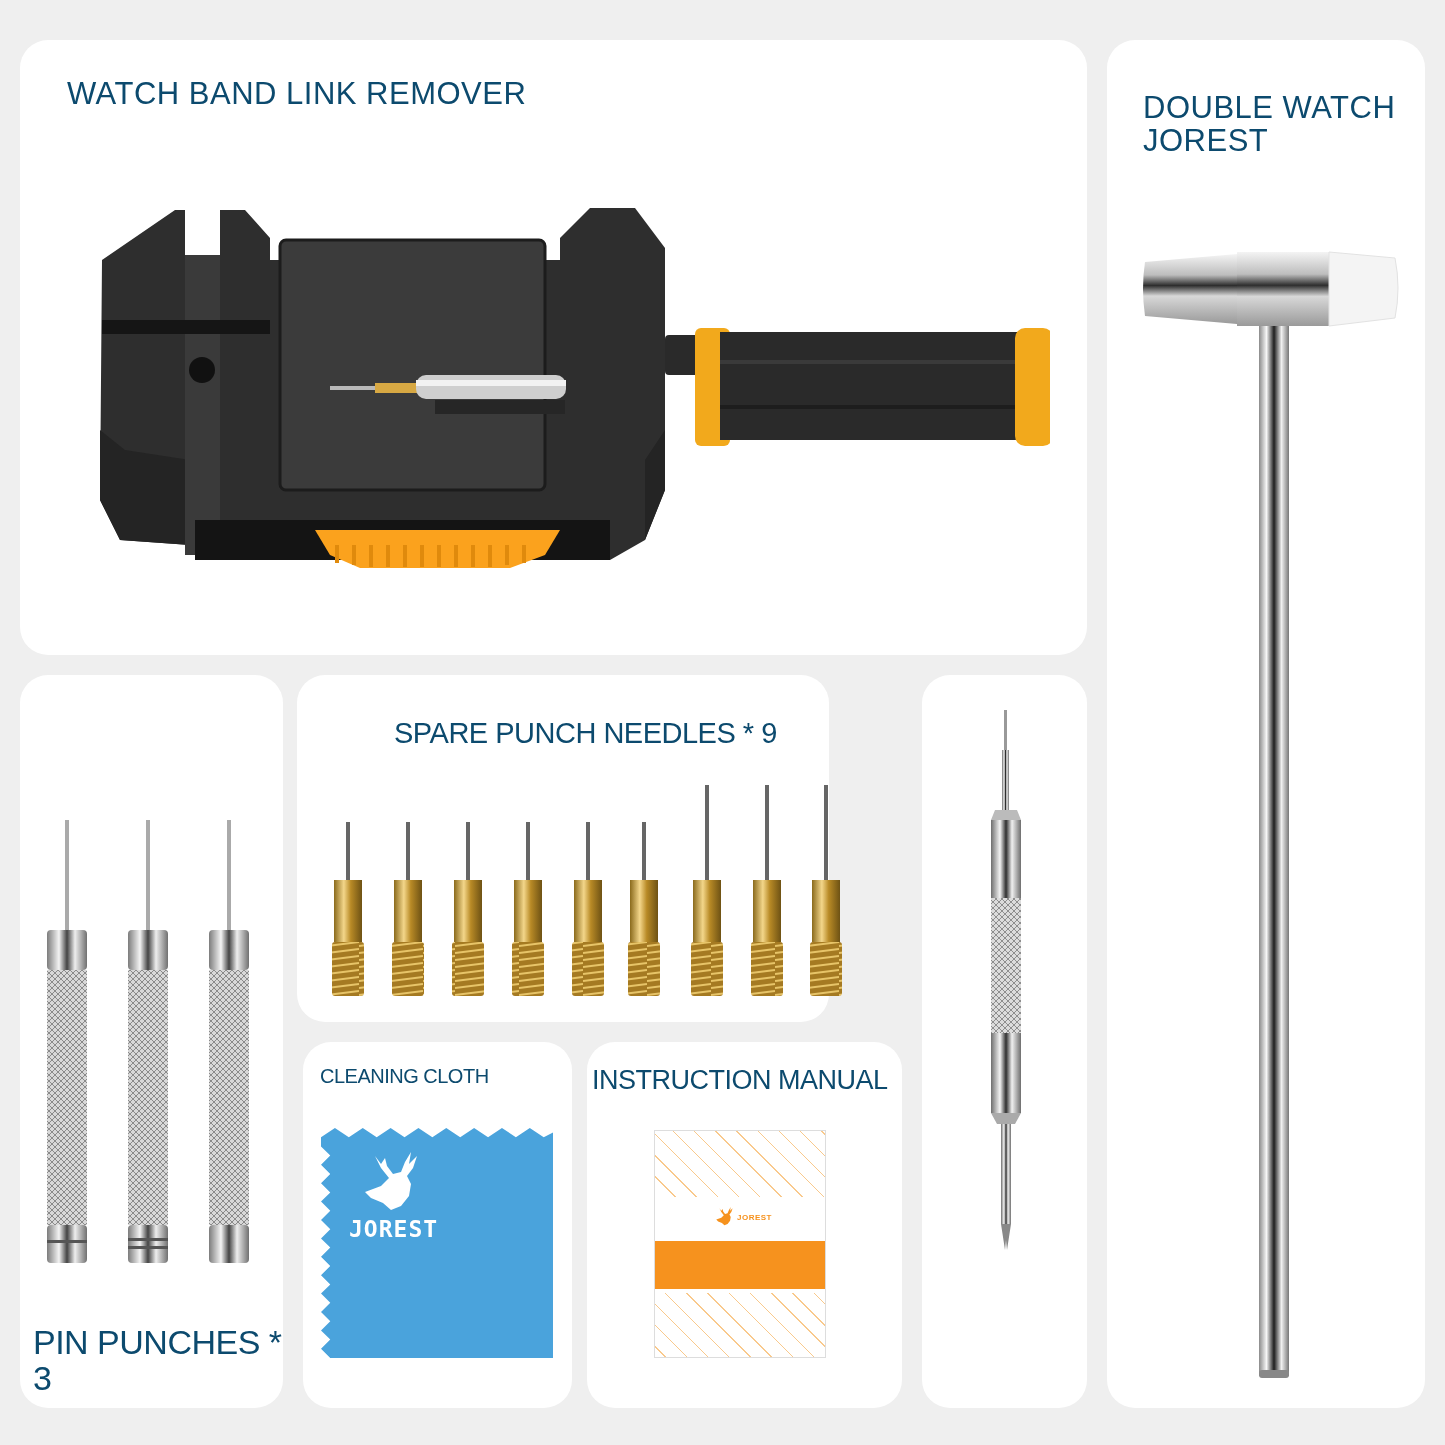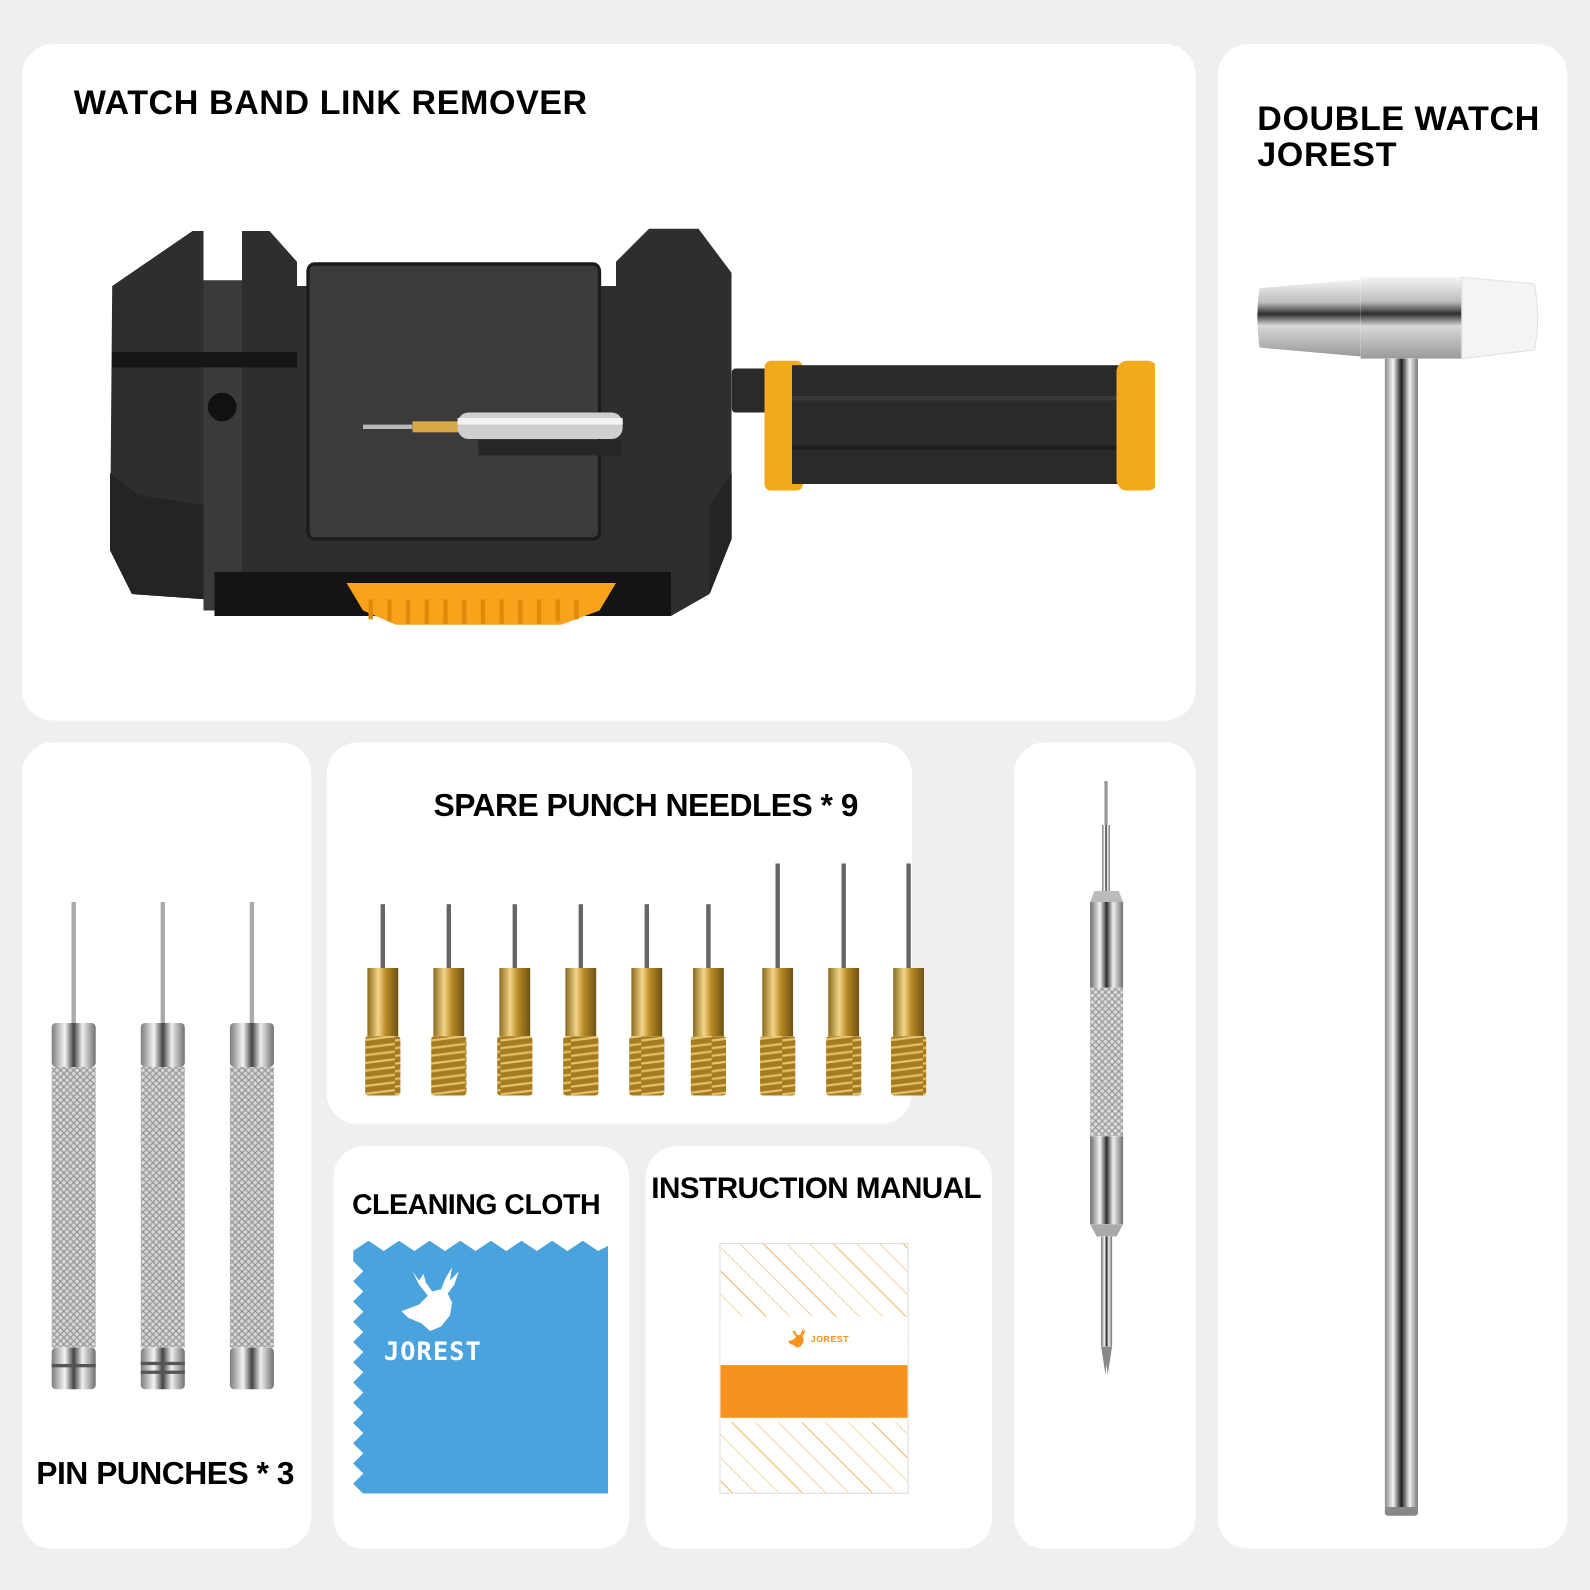--- a/index.html
+++ b/index.html
@@ -1,19 +1,19 @@
 <!DOCTYPE html>
 <html><head>
 <meta charset="utf-8">
 <style>
   * { box-sizing: border-box; margin: 0; padding: 0; }
   html, body { width: 1445px; height: 1445px; background: #efefef; overflow: hidden; }
   body { position: relative; font-family: "Liberation Sans", "DejaVu Sans", sans-serif; }
   .panel { position: absolute; background: #ffffff; border-radius: 28px; }
-  .label { position: absolute; font-weight: 700; color: #000000; letter-spacing: -0.5px; line-height: 1.05; }
+  .label { position: absolute; font-weight: 400; color: #0c4a6e; letter-spacing: -0.5px; line-height: 1.05; }
   .label.wide { letter-spacing: 0.5px; }
   svg { display: block; }
 </style>
 </head>
 <body>
 
 <div class="panel" style="left:20px;top:40px;width:1067px;height:615px;">
   <div class="label wide" style="left:47px;top:38px;font-size:31px;">WATCH BAND LINK REMOVER</div>
   <svg style="position:absolute;left:70px;top:160px;" width="960" height="380" viewBox="0 0 960 380">
 
@@ -120,21 +120,21 @@
       <rect x="88" y="418" width="40" height="3" fill="#555"></rect>
         <rect x="88" y="426" width="40" height="3" fill="#555"></rect>
     </g>
     <g>
       <rect x="187" y="0" width="4" height="110" fill="#aaa"></rect>
       <rect x="169" y="110" width="40" height="40" rx="4" fill="url(#steel)"></rect>
       <rect x="169" y="150" width="40" height="255" fill="url(#knurl)"></rect>
       <rect x="169" y="405" width="40" height="38" rx="4" fill="url(#steel)"></rect>
     </g>
   </svg>
-  <div class="label" style="left:13px;top:650px;font-size:29px;">PIN PUNCHES * 3</div>
+  <div class="label" style="left:13px;top:650px;font-size:34px;">PIN PUNCHES * 3</div>
 </div>
 
 <div class="panel" style="left:297px;top:675px;width:532px;height:347px;">
   <div class="label" style="left:97px;top:43px;font-size:29px;">SPARE PUNCH NEEDLES * 9</div>
   <svg style="position:absolute;left:30px;top:105px;" width="540" height="220" viewBox="0 0 540 220">
     <defs>
       <linearGradient id="brass" x1="0" y1="0" x2="1" y2="0">
         <stop offset="0" stop-color="#8a6a1c"></stop>
           <stop offset="0.35" stop-color="#f3d68a"></stop>
         <stop offset="0.6" stop-color="#b88a26"></stop>
@@ -187,21 +187,21 @@
       </g>
     <g>
         <rect x="497" y="5" width="4" height="95" fill="#666"></rect>
         <rect x="485" y="100" width="28" height="62" fill="url(#brass)"></rect>
         <rect x="483" y="162" width="32" height="54" rx="3" fill="url(#thread)"></rect>
       </g>
   </svg>
 </div>
 
 <div class="panel" style="left:303px;top:1042px;width:269px;height:366px;">
-  <div class="label" style="left:17px;top:40px;font-size:26px;">CLEANING CLOTH</div>
+  <div class="label" style="left:17px;top:24px;font-size:20px;">CLEANING CLOTH</div>
   <div style="position:absolute;left:18px;top:86px;width:232px;height:230px;background:#4aa3dc;clip-path:polygon(0 4%,6% 0,12% 4%,18% 0,24% 4%,30% 0,36% 4%,42% 0,48% 4%,54% 0,60% 4%,66% 0,72% 4%,78% 0,84% 4%,90% 0,96% 4%,100% 2%,100% 100%,4% 100%,0 96%,4% 92%,0 88%,4% 84%,0 80%,4% 76%,0 72%,4% 68%,0 64%,4% 60%,0 56%,4% 52%,0 48%,4% 44%,0 40%,4% 36%,0 32%,4% 28%,0 24%,4% 20%,0 16%,4% 12%,0 8%);">
     <svg style="position:absolute;left:40px;top:20px;" width="70" height="65" viewBox="0 0 70 65">
       <path d="M30 62 L22 55 L10 50 L4 44 L20 38 L28 30 L20 20 L14 8 L20 16 L24 10 L26 18 L32 26 L40 24 L44 14 L50 4 L48 16 L56 8 L52 20 L46 28 L50 36 L48 48 L40 58 Z" fill="#fff"></path>
     </svg>
     <div style="position:absolute;left:28px;top:88px;color:#fff;font-weight:700;font-size:23px;letter-spacing:1px;font-family:'DejaVu Sans Mono',monospace;">JOREST</div>
   </div>
 </div>
 
 <div class="panel" style="left:587px;top:1042px;width:315px;height:366px;">
   <div class="label" style="left:5px;top:24px;font-size:27px;">INSTRUCTION MANUAL</div>

